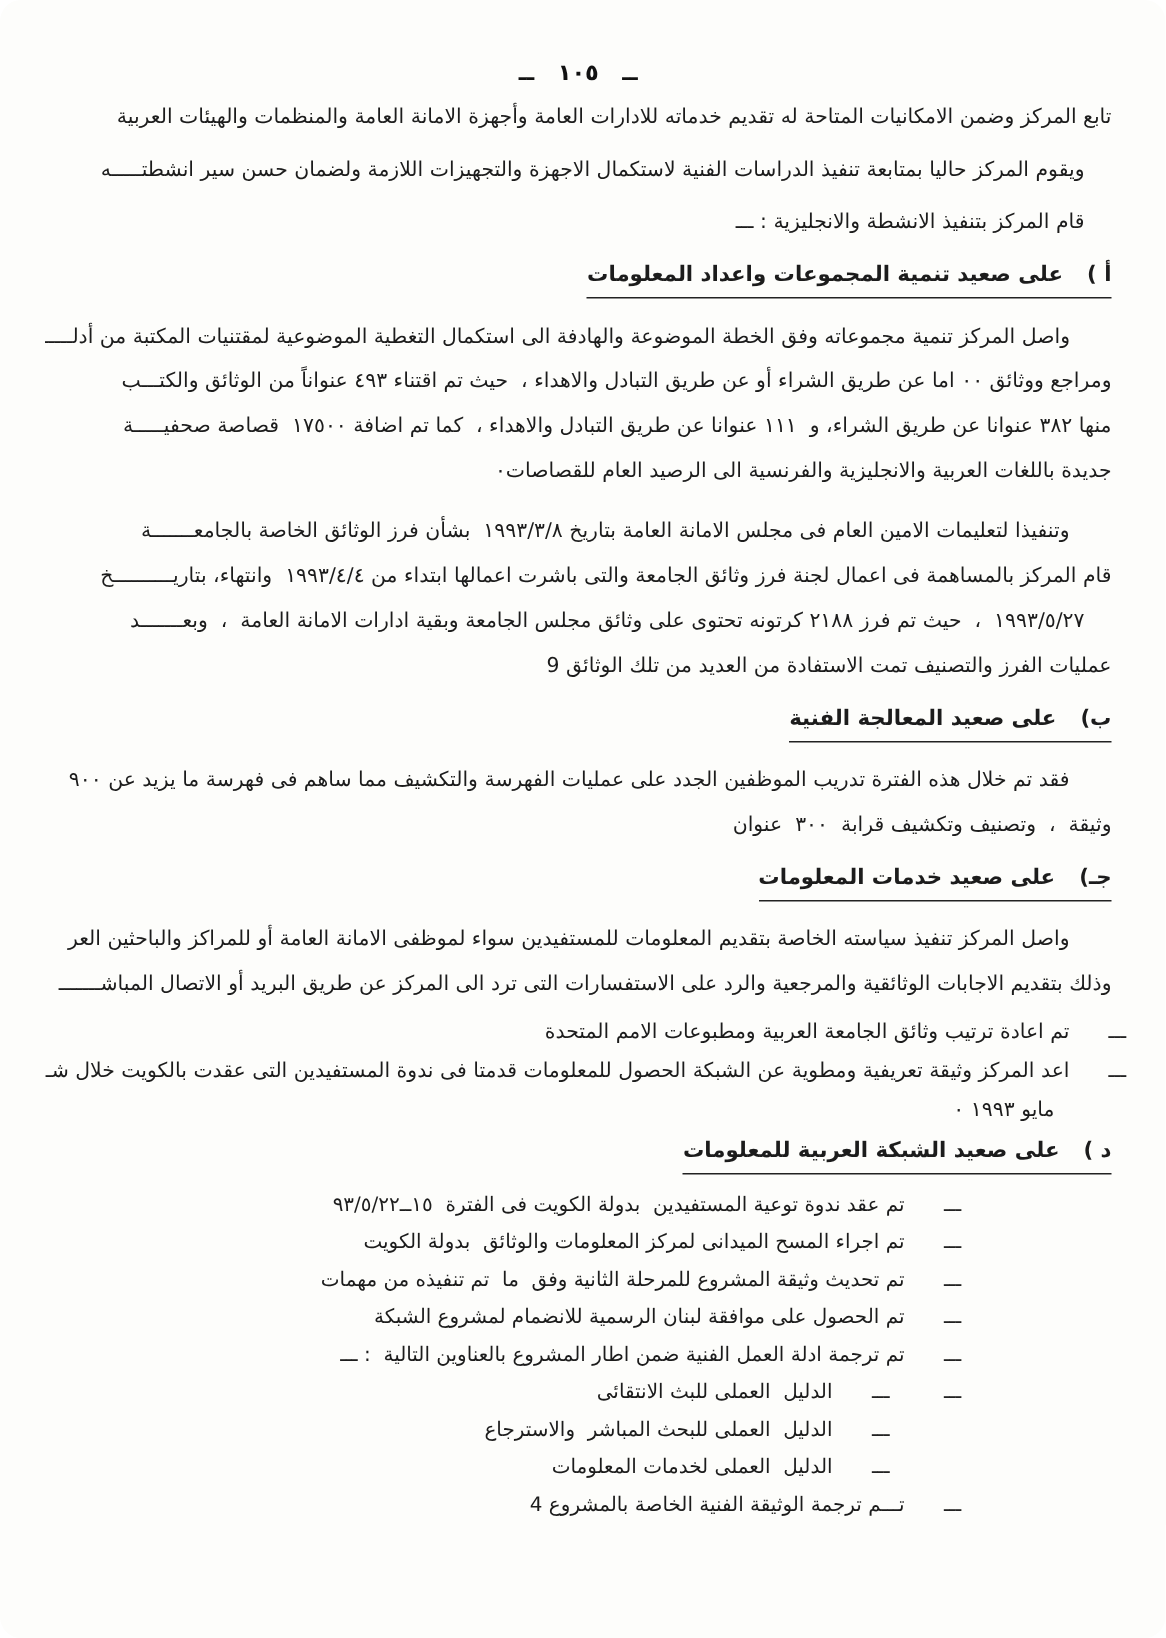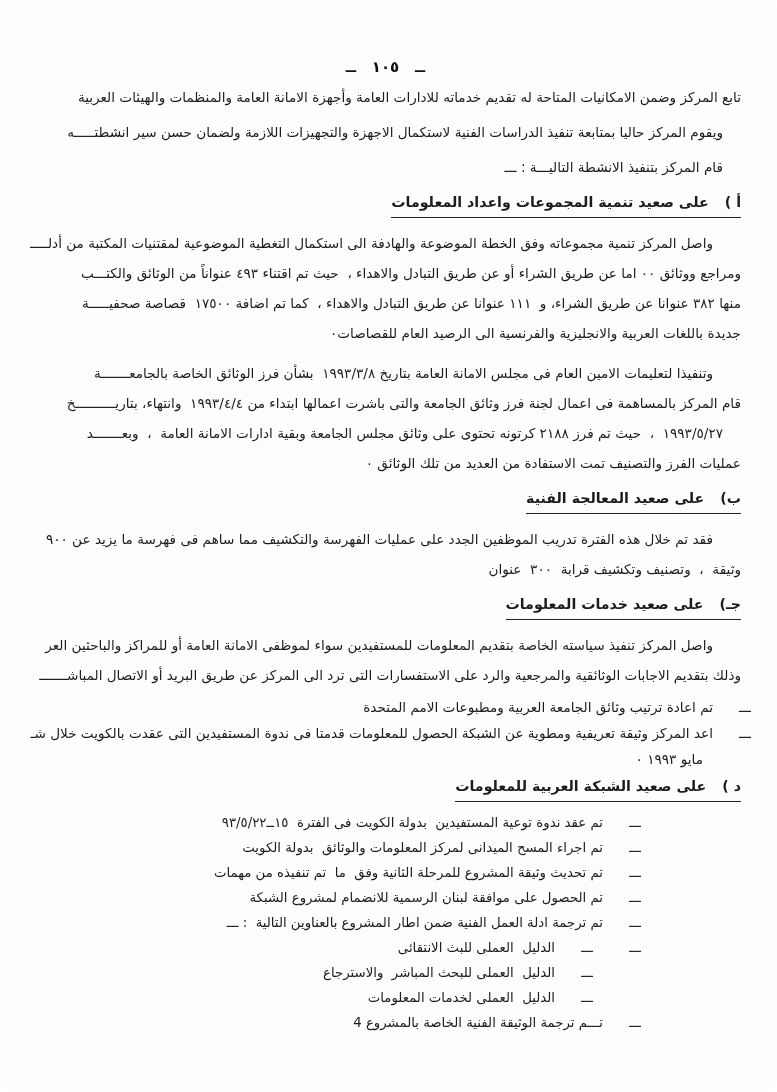--- a/index.html
+++ b/index.html
@@ -1,19 +1,19 @@
 <!DOCTYPE html>
 <html lang="ar" dir="rtl"><head>
 <meta charset="utf-8">
 <style>
   html,body{margin:0;padding:0;background:#ffffff;}
   .page{
     width:777px;height:1092px;box-sizing:border-box;
     background:#fdfdfb;color:#1c1c1c;
-    padding:58px 36px 0 30px;
+    padding:39px 36px 0 30px;
     direction:rtl;
     font-family:"DejaVu Sans",sans-serif;
     overflow:hidden;position:relative;border-radius:14px;
   }
   .pagenum{
     text-align:center;font-size:15px;font-weight:bold;
     margin:0 0 6px 0;color:#111;white-space:pre;
   }
   .tl{
     white-space:nowrap;overflow:hidden;
@@ -38,40 +38,40 @@
 </style>
 </head>
 <body>
 
 <div class="page">
 
   <div class="pagenum">ــ&nbsp;&nbsp; ١٠٥ &nbsp;&nbsp;ــ</div>
 
   <div class="tl">تابع المركز وضمن الامكانيات المتاحة له تقديم خدماته للادارات العامة وأجهزة الامانة العامة والمنظمات والهيئات العربية</div>
   <div class="tl gap ind-sm">ويقوم المركز حاليا بمتابعة تنفيذ الدراسات الفنية لاستكمال الاجهزة والتجهيزات اللازمة ولضمان حسن سير انشطتـــــه</div>
-  <div class="tl gap ind-sm">قام المركز بتنفيذ الانشطة التاليـــة : ـــ</div>
+  <div class="tl gap ind-sm">قام المركز بتنفيذ الانشطة والانجليزية : ـــ</div>
 
   <div class="sec">
     <span class="ul">
       <span class="mk">أ )</span><span>على صعيد تنمية المجموعات واعداد المعلومات</span>
     </span>
   </div>
 
   <div class="para">
     <div class="tl ind">واصل المركز تنمية مجموعاته وفق الخطة الموضوعة والهادفة الى استكمال التغطية الموضوعية لمقتنيات المكتبة من أدلـــــة</div>
     <div class="tl">ومراجع ووثائق ٠٠ اما عن طريق الشراء أو عن طريق التبادل والاهداء ، &nbsp;حيث تم اقتناء ٤٩٣ عنواناً من الوثائق والكتـــب</div>
     <div class="tl">منها ٣٨٢ عنوانا عن طريق الشراء، و &nbsp;١١١ عنوانا عن طريق التبادل والاهداء ، &nbsp;كما تم اضافة ١٧٥٠٠ &nbsp;قصاصة صحفيـــــة</div>
     <div class="tl">جديدة باللغات العربية والانجليزية والفرنسية الى الرصيد العام للقصاصات٠</div>
   </div>
 
   <div class="para">
     <div class="tl ind">وتنفيذا لتعليمات الامين العام فى مجلس الامانة العامة بتاريخ ١٩٩٣/٣/٨ &nbsp;بشأن فرز الوثائق الخاصة بالجامعـــــــة</div>
     <div class="tl">قام المركز بالمساهمة فى اعمال لجنة فرز وثائق الجامعة والتى باشرت اعمالها ابتداء من ١٩٩٣/٤/٤ &nbsp;وانتهاء، بتاريــــــــــخ</div>
     <div class="tl ind-sm">١٩٩٣/٥/٢٧ &nbsp;، &nbsp;حيث تم فرز ٢١٨٨ كرتونه تحتوى على وثائق مجلس الجامعة وبقية ادارات الامانة العامة &nbsp;، &nbsp;وبعـــــــد</div>
-    <div class="tl">عمليات الفرز والتصنيف تمت الاستفادة من العديد من تلك الوثائق ٠</div>
+    <div class="tl">عمليات الفرز والتصنيف تمت الاستفادة من العديد من تلك الوثائق 9</div>
   </div>
 
   <div class="sec">
     <span class="ul">
       <span class="mk">ب)</span><span>على صعيد المعالجة الفنية</span>
     </span>
   </div>
 
   <div class="para">
     <div class="tl ind">فقد تم خلال هذه الفترة تدريب الموظفين الجدد على عمليات الفهرسة والتكشيف مما ساهم فى فهرسة ما يزيد عن ٩٠٠</div>

